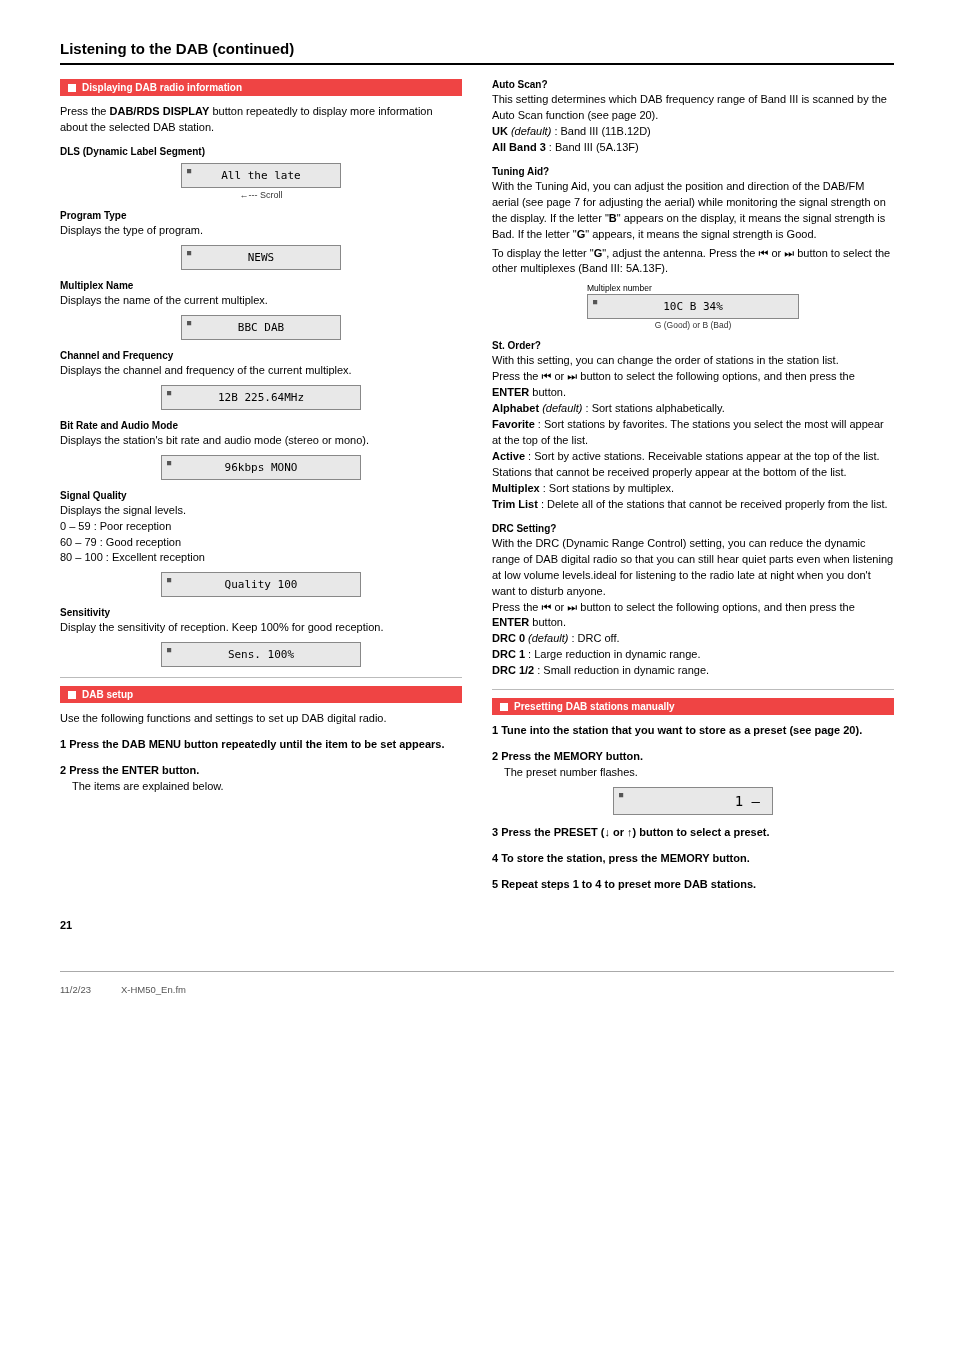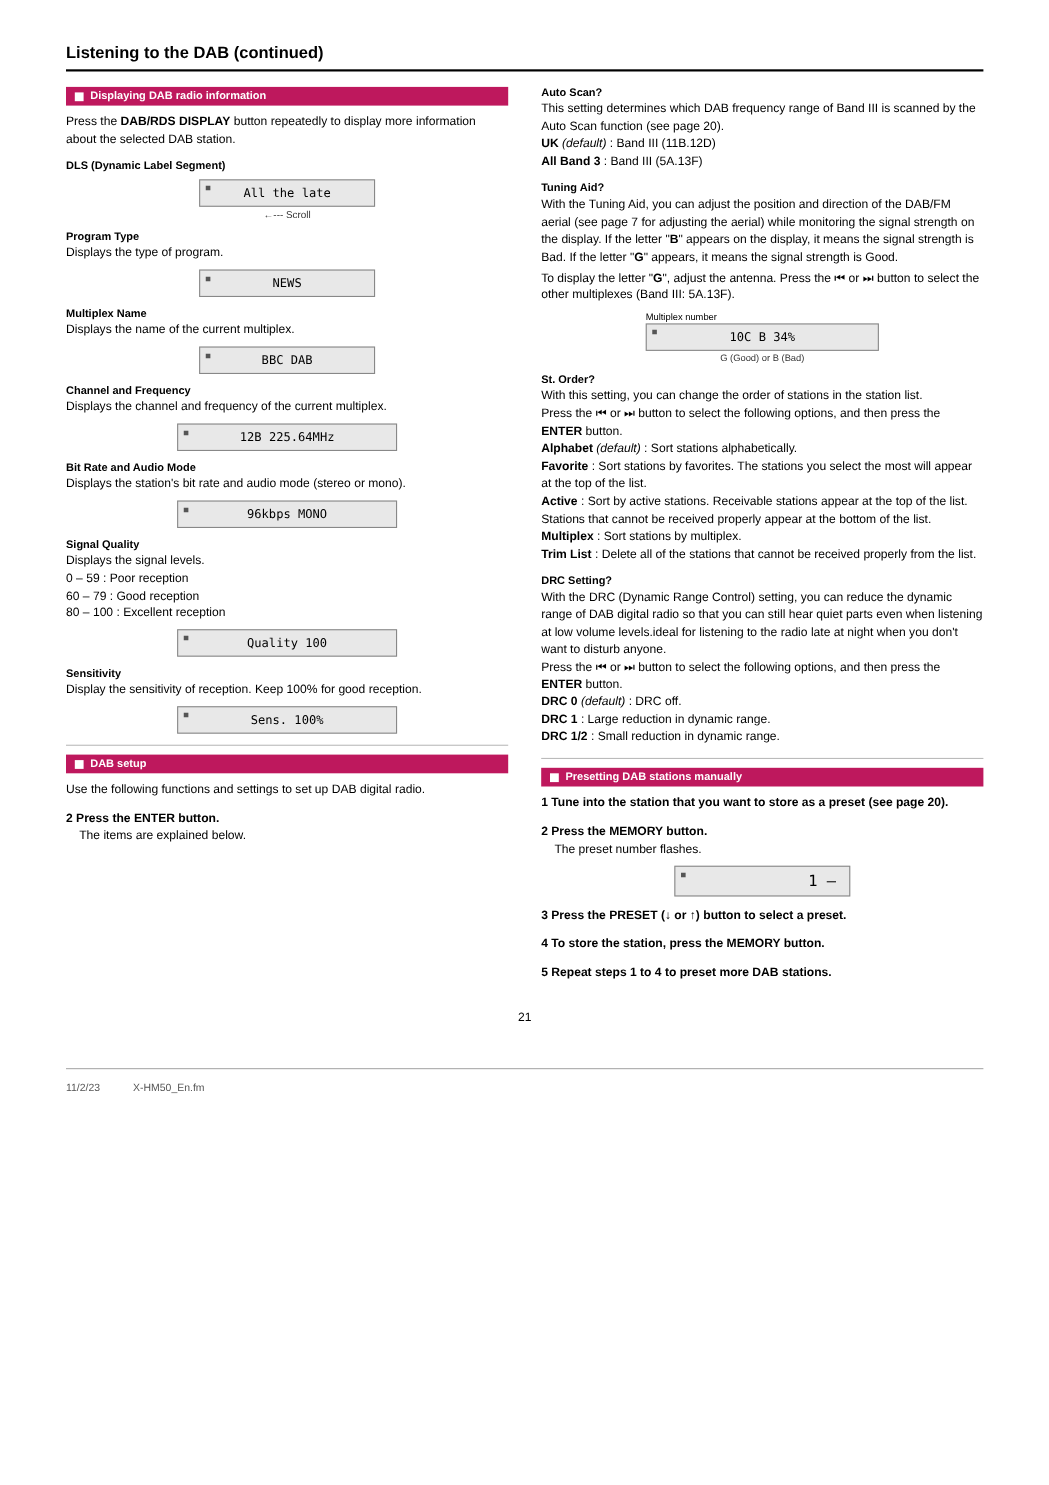--- a/index.html
+++ b/index.html
@@ -28,21 +28,21 @@
       gap: 30px;
     }
     .col-left {
       flex: 1;
     }
     .col-right {
       flex: 1;
     }
 
     .section-header {
-      background: #be185d;
+      background: #ef4444;
       color: #fff;
       font-size: 10px;
       font-weight: bold;
       padding: 3px 8px;
       margin-bottom: 8px;
       display: flex;
       align-items: center;
       gap: 6px;
     }
     .section-header .sq {
@@ -88,23 +88,23 @@
       font-size: 9px;
       color: #333;
       margin-top: -4px;
       margin-bottom: 4px;
     }
 
     .bold { font-weight: bold; }
     .italic { font-style: italic; }
 
     .page-num-area {
-      text-align: center;
+      text-align: left;
       font-size: 11px;
-      font-weight: normal;
+      font-weight: bold;
       margin: 16px 0 10px 0;
     }
 
     .footer-area {
       margin-top: 40px;
       border-top: 1px solid #aaa;
       padding-top: 12px;
       font-size: 9.5px;
       color: #555;
       display: flex;
@@ -267,20 +267,25 @@
 
       <div class="section-header">
         <span class="sq"></span>
         <span>DAB setup</span>
       </div>
 
       <div class="subsection">
         <div class="subsection-body">Use the following functions and settings to set up DAB digital radio.</div>
       </div>
 
+      <div class="subsection">
+        <div class="subsection-body">
+          <span class="bold">1  Press the DAB MENU button repeatedly until the item to be set appears.</span>
+        </div>
+      </div>
 
       <div class="subsection">
         <div class="subsection-body">
           <span class="bold">2  Press the ENTER button.</span>
         </div>
         <div class="subsection-body indent">The items are explained below.</div>
       </div>
 
     </div>
 

